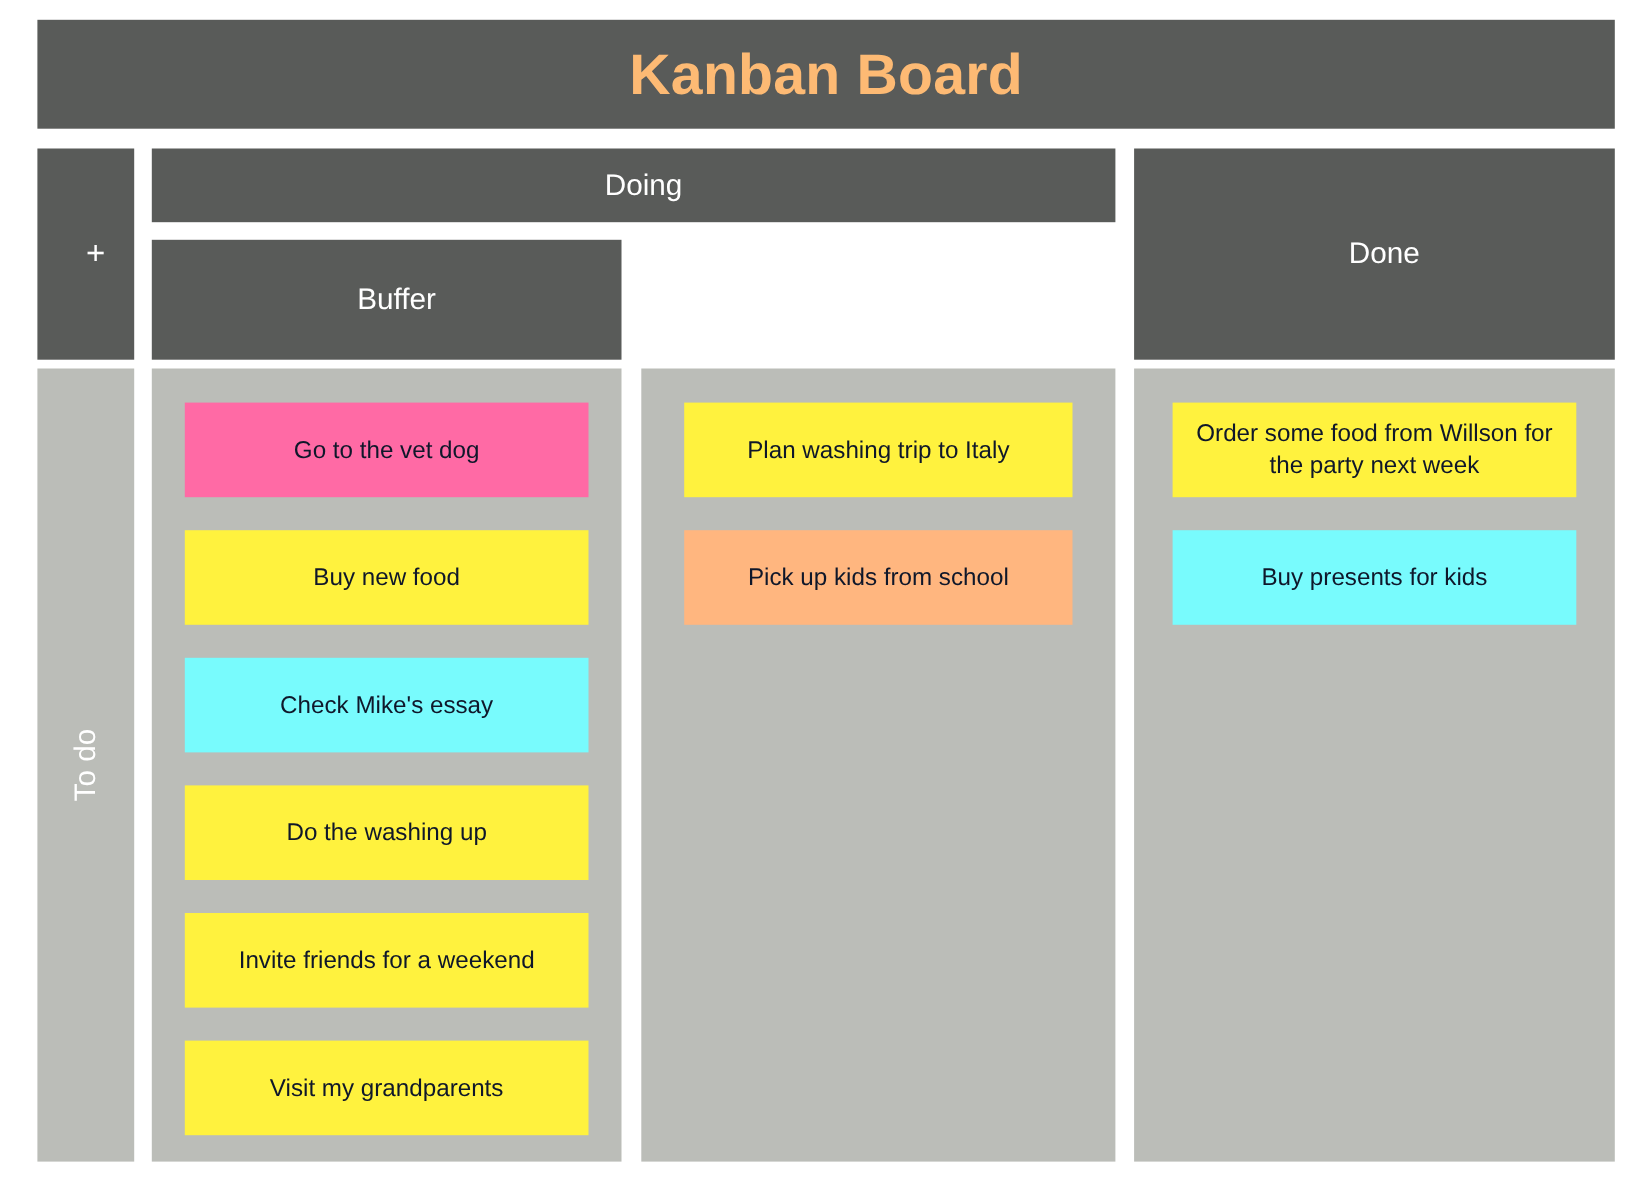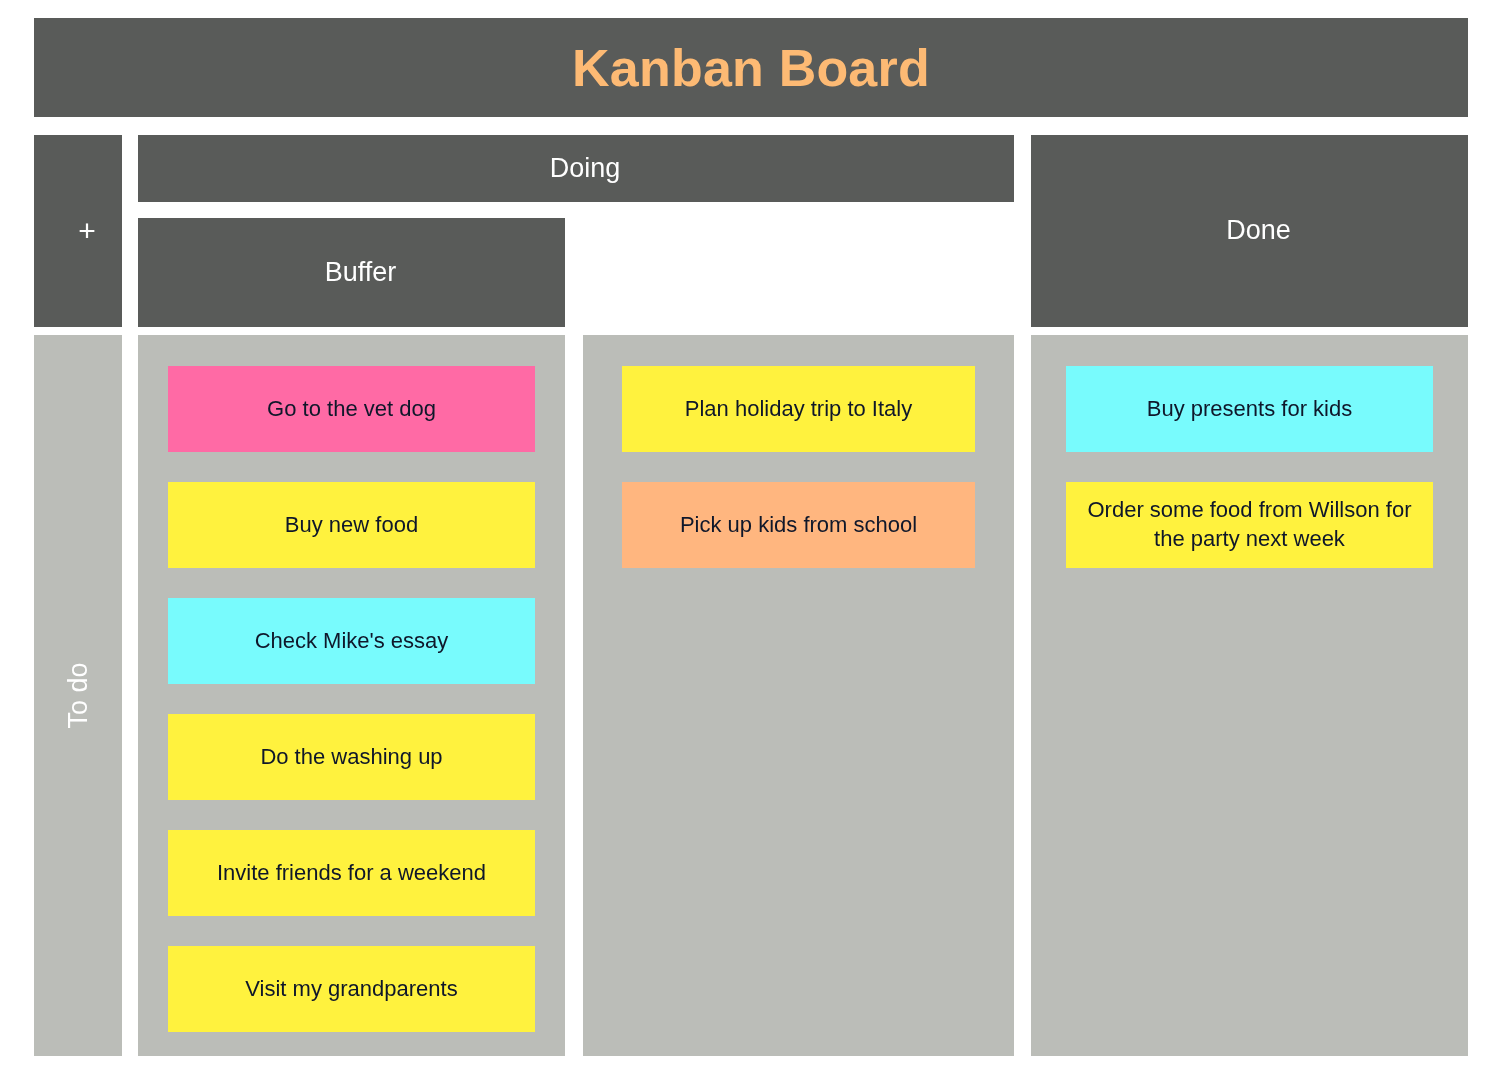--- a/index.html
+++ b/index.html
@@ -240,34 +240,34 @@
           </div>
           <div class="card" style="background: rgb(255, 242, 62);">
             <span>Visit my grandparents</span>
           </div>
         </div>
     </div>
 
     <div class="lane lane-working">
       <div class="cards">
           <div class="card" style="background: rgb(255, 242, 62);">
-            <span>Plan holiday trip to Italy</span>
+            <span>Plan washing trip to Italy</span>
           </div>
           <div class="card" style="background: rgb(255, 182, 127);">
             <span>Pick up kids from school</span>
           </div>
         </div>
     </div>
 
     <div class="lane lane-done">
       <div class="cards">
+          <div class="card" style="background: rgb(255, 242, 62);">
+            <span>Order some food from Willson for the party next week</span>
+          </div>
           <div class="card" style="background: rgb(120, 251, 253);">
             <span>Buy presents for kids</span>
           </div>
-          <div class="card" style="background: rgb(255, 242, 62);">
-            <span>Order some food from Willson for the party next week</span>
-          </div>
         </div>
     </div>
 
   </div>
 
 </div>
 
 </body></html>

